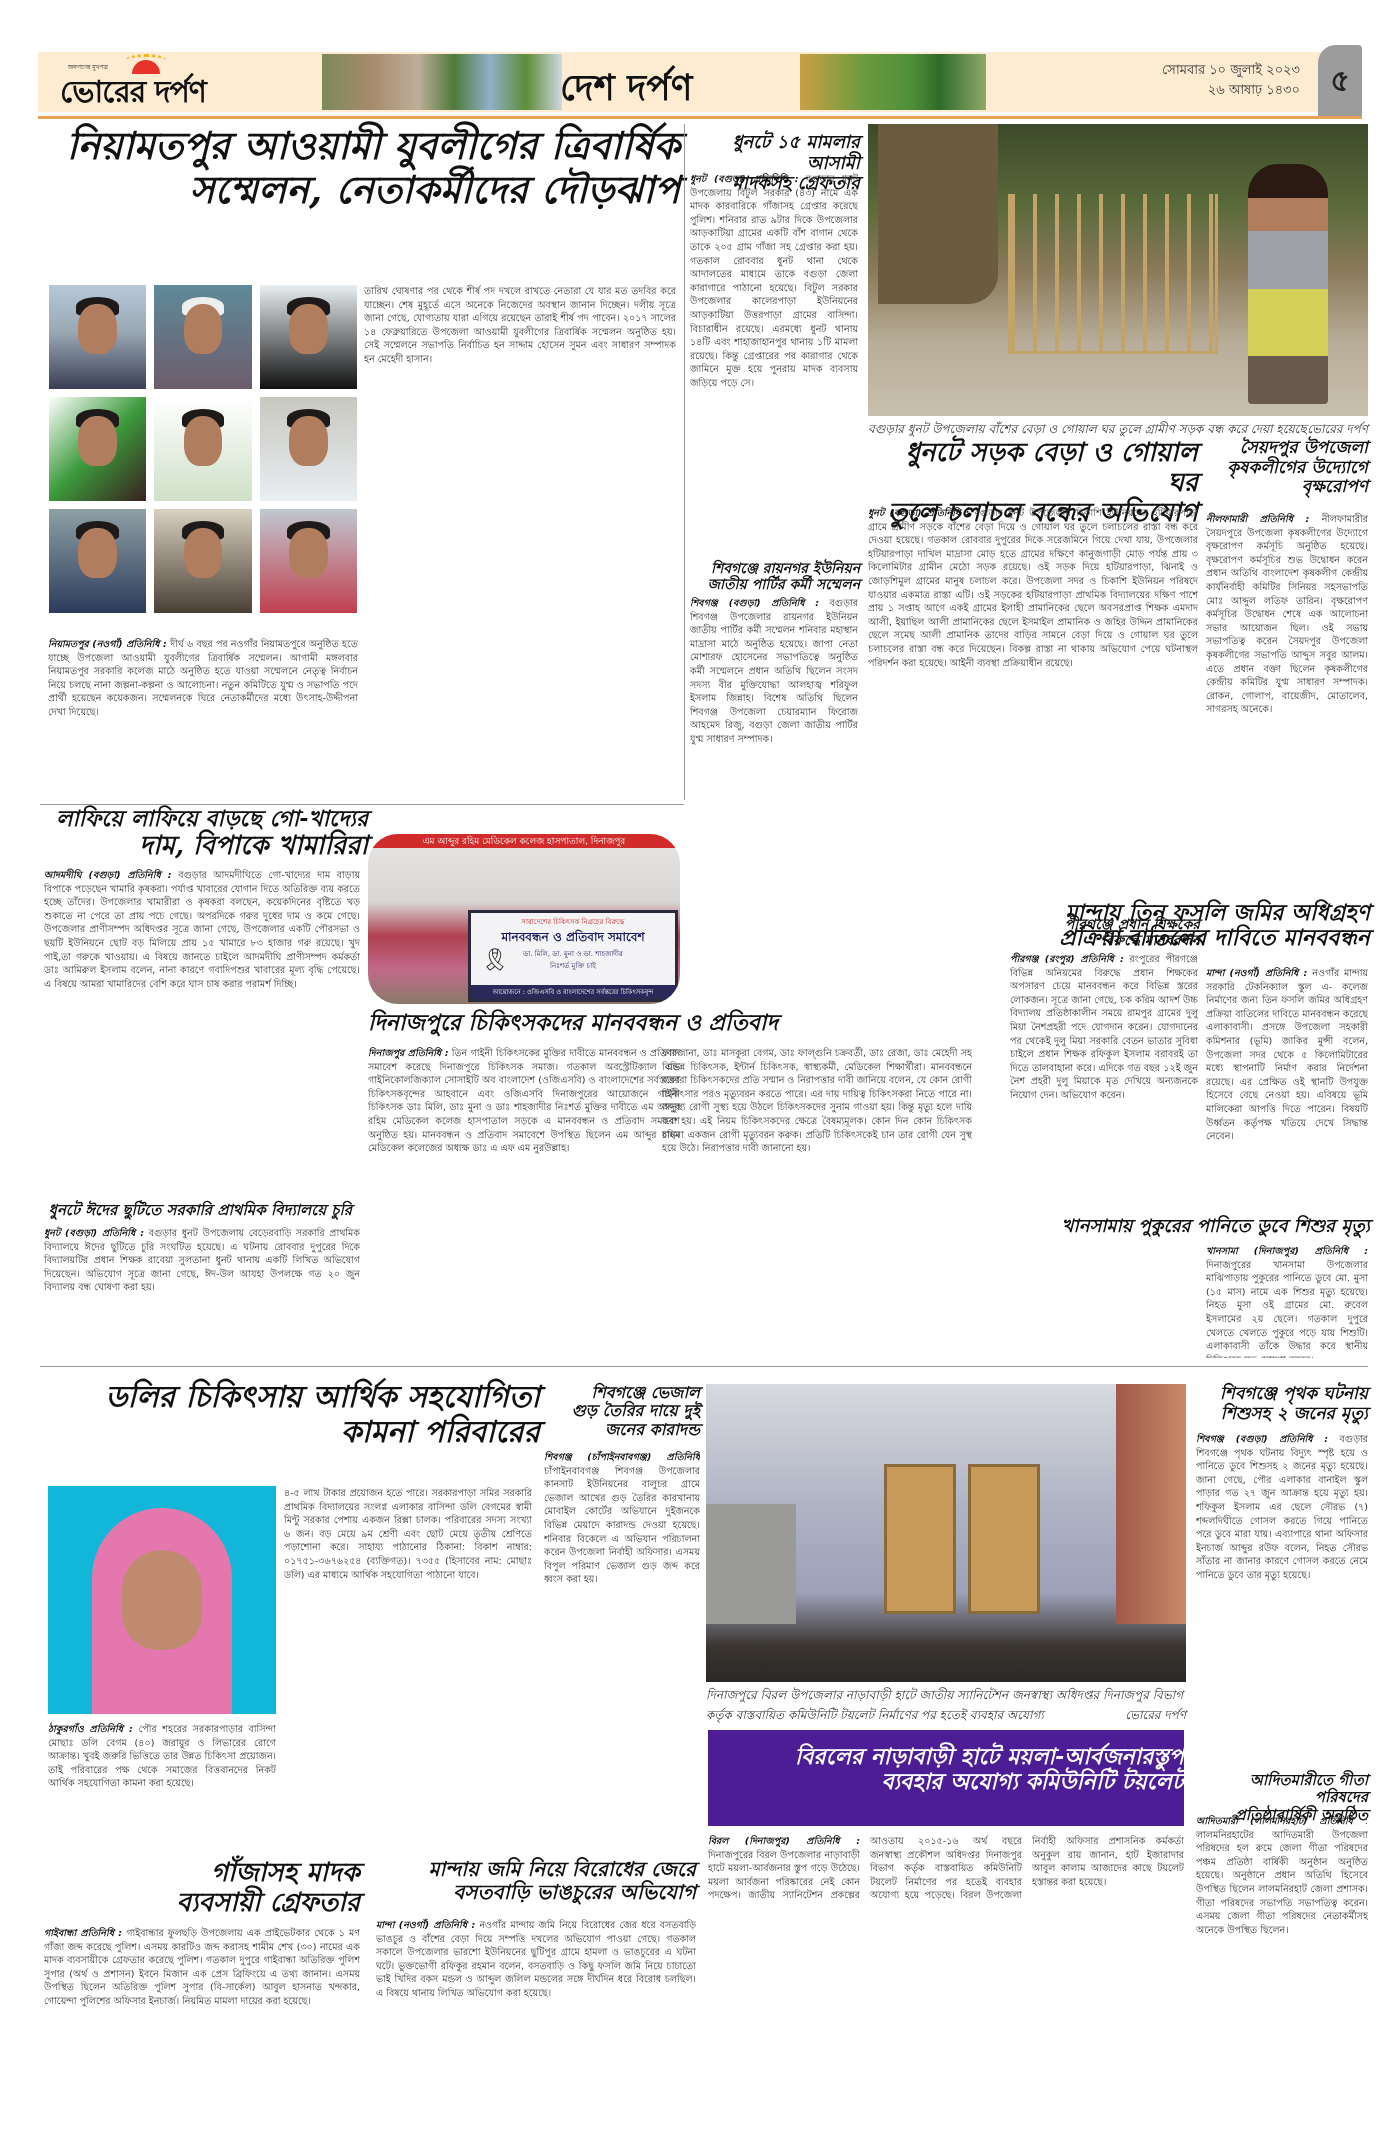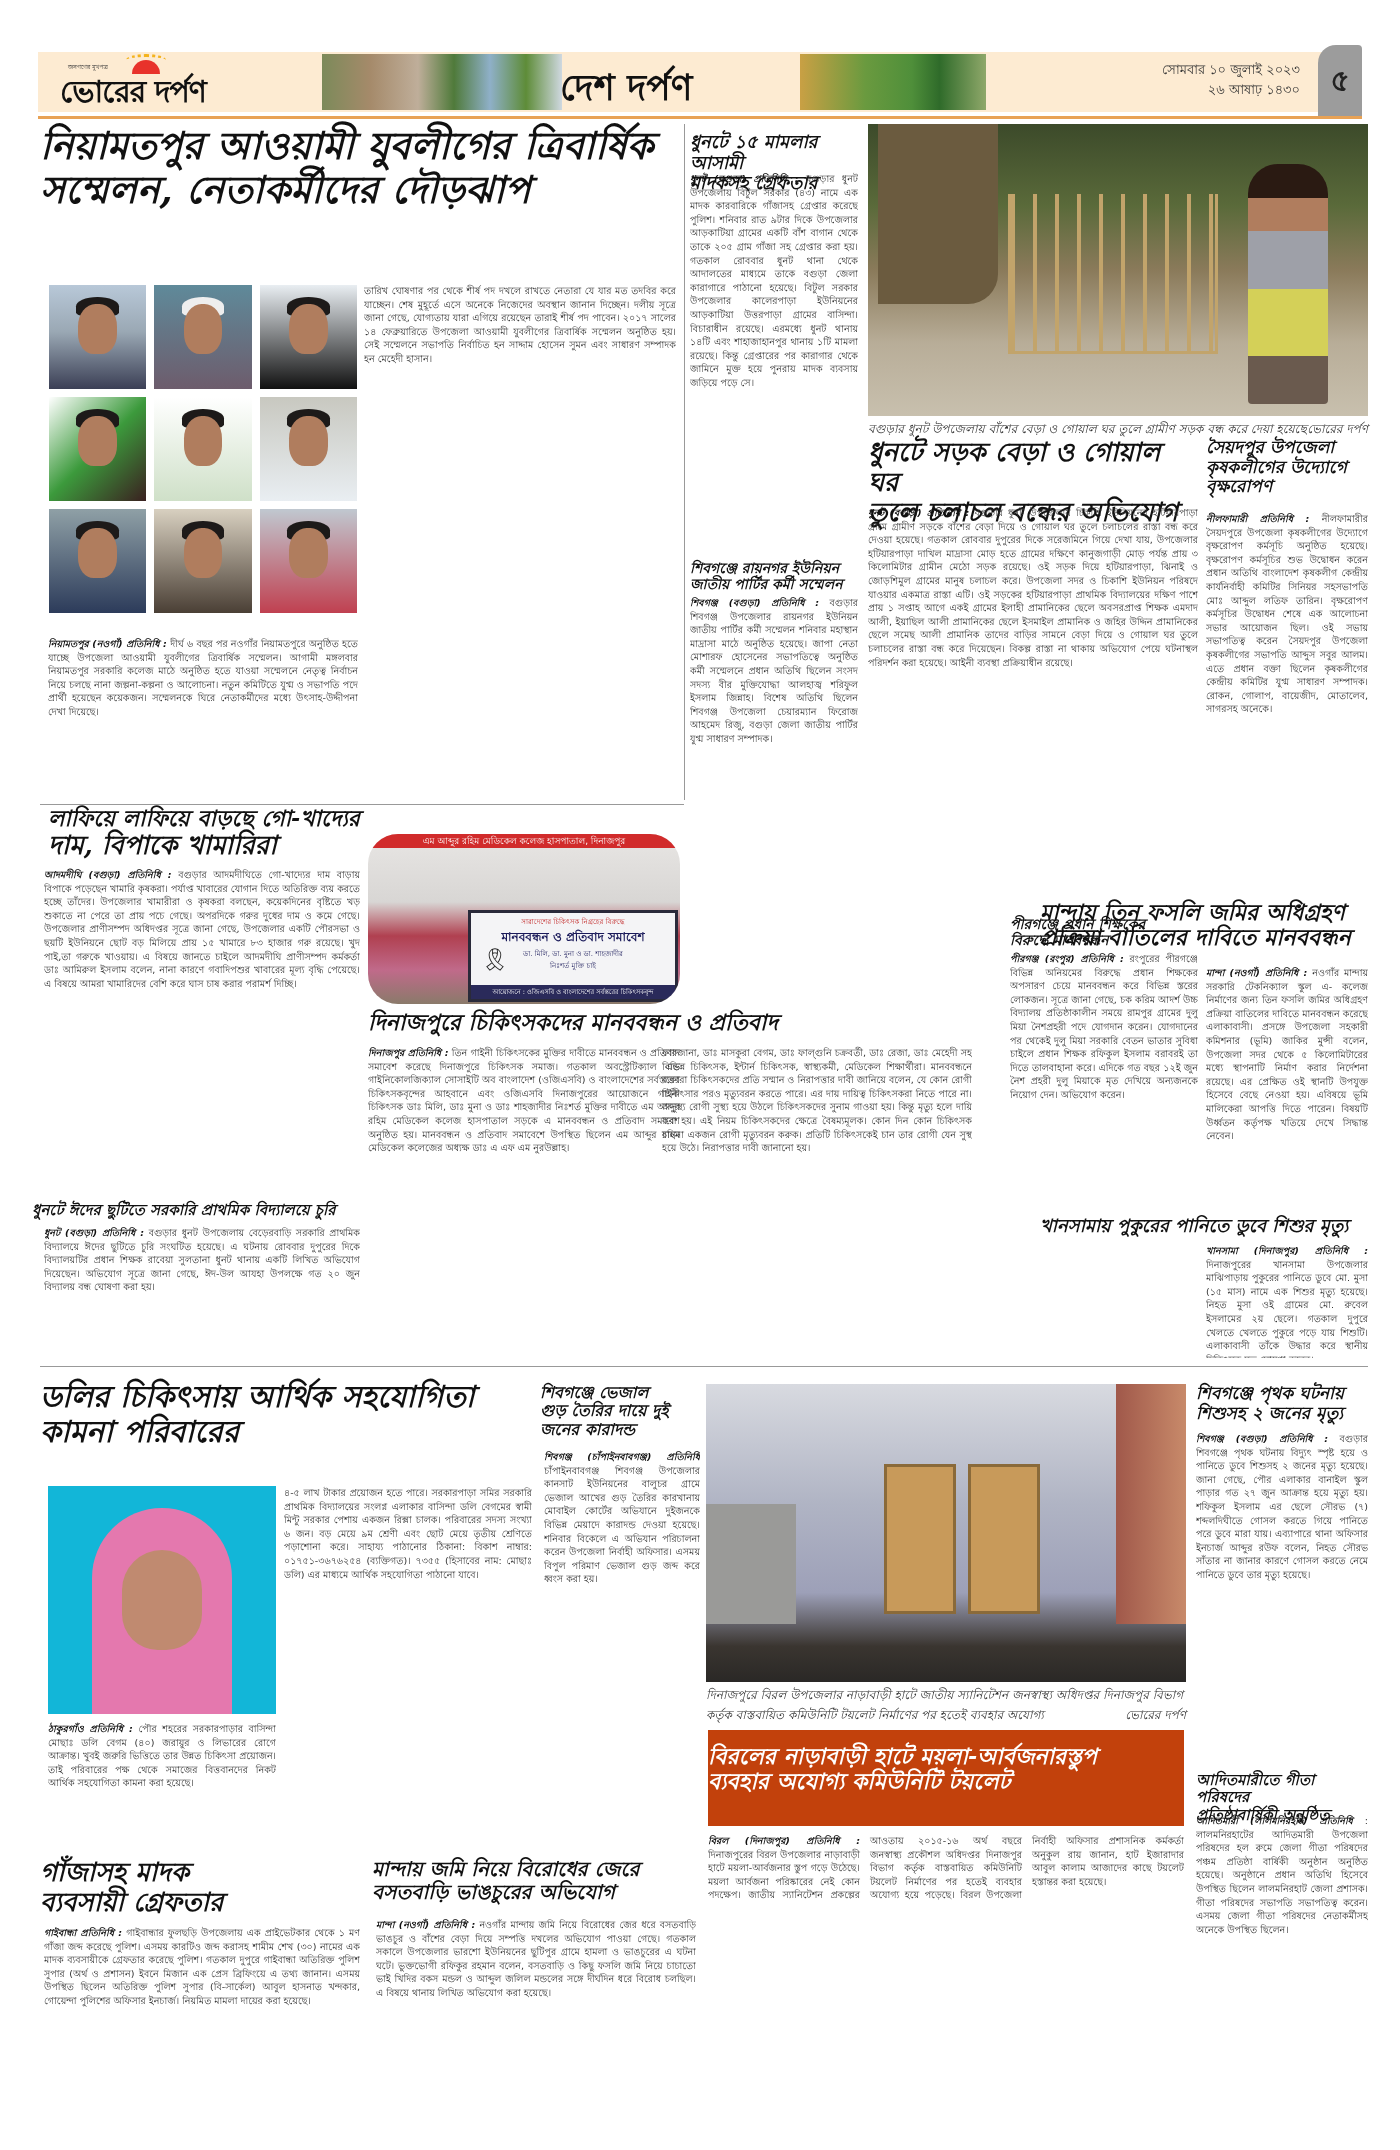--- a/index.html
+++ b/index.html
@@ -10,31 +10,31 @@
   .mast-rule { left: 38px; top: 116px; width: 1324px; height: 3px; background: #e8a255; }
   .logo { left: 60px; top: 60px; width: 170px; height: 48px; }
   .logo-small { position: absolute; left: 8px; top: 2px; font-size: 6px; color: #333; }
   .logo-main { position: absolute; left: 0; top: 8px; font-size: 30px; font-weight: bold; color: #111; font-family: "DejaVu Serif", serif; letter-spacing: -1px; }
   .sun { position: absolute; left: 72px; top: 0px; width: 28px; height: 14px; border-radius: 28px 28px 0 0; background: #e8322b; }
   .sun-rays { position: absolute; left: 66px; top: -6px; width: 40px; height: 12px; border-top: 3px dotted #f4b31c; border-radius: 50%; }
   .photo-strip { position: absolute; height: 56px; top: 54px; }
   .section-title { left: 560px; top: 60px; font-size: 36px; font-weight: bold; color: #111; font-family: "DejaVu Serif", serif; }
   .date-box { right: 100px; top: 60px; text-align: right; font-size: 13px; color: #333; line-height: 20px; }
   .page-num { left: 1318px; top: 45px; width: 44px; height: 72px; background: #9c9c9c; border-radius: 18px 4px 0 0; color: #222; font-size: 30px; font-weight: bold; text-align: center; line-height: 72px; }
-  .headline { font-family: "DejaVu Serif", serif; font-weight: bold; color: #111; text-align: left; line-height: 1.15; font-style: italic; }
+  .headline { font-family: "DejaVu Serif", serif; font-weight: bold; color: #111; text-align: right; line-height: 1.15; font-style: italic; }
   .body { font-size: 9.5px; line-height: 13.6px; color: #333; text-align: justify; overflow: hidden; }
   .body .dateline { font-style: italic; font-weight: bold; color: #111; }
   .caption { font-size: 12px; font-style: italic; color: #333; }
   .photo { background: #888; overflow: hidden; }
   .portrait { background: linear-gradient(180deg, #b8c8d8 0%, #9aa8b4 45%, #3b3f55 100%); border: 1px solid #fff; }
   .face { position: absolute; left: 30%; top: 18%; width: 40%; height: 48%; border-radius: 45% 45% 40% 40%; background: #b07d5e; }
   .hair { position: absolute; left: 28%; top: 12%; width: 44%; height: 18%; border-radius: 50% 50% 20% 20%; background: #1d1a19; }
   .divider-h { height: 1px; background: #999; }
   .divider-v { width: 1px; background: #999; }
-  .blue-banner { background: #c2410c; color: #fff; }
+  .blue-banner { background: #4c1d95; color: #fff; }
 </style>
 </head>
 <body>
 
 <div class="abs masthead"></div>
 <div class="abs logo">
   <span class="logo-small">জনগণের মুখপত্র</span>
   <span class="sun-rays"></span>
   <span class="sun"></span>
   <span class="logo-main">ভোরের দর্পণ</span>

